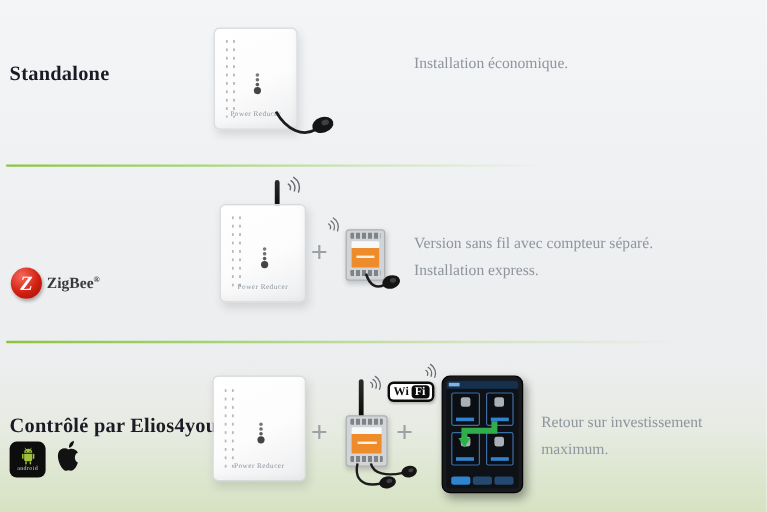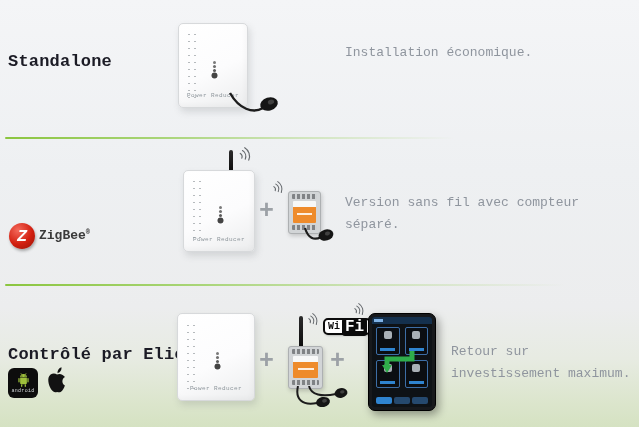--- a/index.html
+++ b/index.html
@@ -1,18 +1,18 @@
 <!DOCTYPE html>
 <html><head>
 <meta charset="utf-8">
 <style>
   html,body{margin:0;padding:0;}
   .canvas{
     position:relative; width:639px; height:427px; overflow:hidden;
-    font-family:Liberation Mono, monospace;
+    font-family:Liberation Serif, serif;
     background:linear-gradient(180deg,#f4f5f7 0%,#eef0f2 40%,#ecedee 72%,#e7ebe2 84%,#dde6cf 93%,#d5e2c2 100%);
   }
   .row-label{position:absolute; left:8px; font-size:17px; font-weight:700; color:#1b1b25; letter-spacing:.2px;}
   .desc{position:absolute; font-size:13px; color:#8f959e; line-height:22px;}
   .divider{position:absolute; left:5px; height:2px; border-radius:1px;
     background:linear-gradient(90deg,#8bc53f 0%,#a9d578 35%,rgba(169,213,120,.45) 65%,rgba(169,213,120,0) 100%);}
   .plus{position:absolute; font-size:25px; font-weight:700; color:#9ca1a6;}
 
   
   .pr-device{position:absolute; background:linear-gradient(155deg,#ffffff 0%,#fcfcfd 55%,#ecedee 100%);
@@ -34,21 +34,21 @@
     background:repeating-linear-gradient(90deg,#808386 0 3px,#cfd2d4 3px 5px); border-radius:1px;}
   .din-face{margin:2px 4px; background:linear-gradient(180deg,#f7f8f8 0 26%,#ee8b2b 26% 100%); border-radius:1px; position:relative;}
   .din-face .line{position:absolute; left:18%; width:64%; height:2px; background:rgba(255,255,255,.85); top:55%;}
   .cableart{position:absolute;}
 
   
   .wifi-badge{position:absolute; display:inline-flex; align-items:center; background:#fff;
     border:2px solid #0b0b0b; border-radius:5px; padding:0 2px; height:13px;
     box-shadow:1px 1px 2px rgba(0,0,0,.2);}
   .wifi-wi{font-weight:700; font-size:10px; color:#0b0b0b; padding:0 1px;}
-  .wifi-fi{font-weight:700; font-size:16px; color:#fff; background:#0b0b0b; border-radius:3px; padding:0 3px; margin-left:1px;}
+  .wifi-fi{font-weight:700; font-size:10px; color:#fff; background:#0b0b0b; border-radius:3px; padding:0 3px; margin-left:1px;}
 
   
   .zigbee{position:absolute; display:flex; align-items:center; gap:4px;}
   .zigbee-circle{width:26px; height:26px; border-radius:50%;
     background:radial-gradient(circle at 35% 28%,#f4695b 0%,#d21f10 55%,#951307 100%);
     display:flex; align-items:center; justify-content:center; box-shadow:1px 2px 3px rgba(0,0,0,.3);}
   .zigbee-z{color:#fff; font-weight:800; font-style:italic; font-size:17px; line-height:1;}
   .zigbee-text{font-weight:700; font-size:13px; color:#3a3a3a;}
   .zigbee-text sup{font-size:7px;}
 
@@ -139,20 +139,21 @@
     <div class="din-terminals"></div>
   </div>
   <svg class="cableart" style="left:295px; top:224px;" width="45" height="26">
     <path d="M10 4 C 13 14, 19 17, 26 13" stroke="#1c1c1c" stroke-width="2.2" fill="none"></path>
     <ellipse cx="31" cy="11" rx="7.5" ry="5.5" fill="#151515" transform="rotate(-15 31 11)"></ellipse>
     <ellipse cx="32.5" cy="9.5" rx="2.6" ry="2" fill="#404040" transform="rotate(-15 32.5 9.5)"></ellipse>
   </svg>
 
   <div class="desc" style="left:345px; top:192px;">
     <div>Version sans fil avec compteur séparé.</div>
+    <div>Installation express.</div>
   </div>
 
   <div class="divider" style="top:284px; width:560px;"></div>
 
   <div class="row-label" style="top:345px;">Contrôlé par Elios4you</div>
 
   <div class="android-badge" style="left:8px; top:368px;">
     <svg width="17" height="16" viewBox="0 0 20 19">
       <g fill="#9fc13c">
         <path d="M6.8 1.4 l1.1 1.7 M13.2 1.4 l-1.1 1.7" stroke="#9fc13c" stroke-width="0.8" fill="none"></path>

